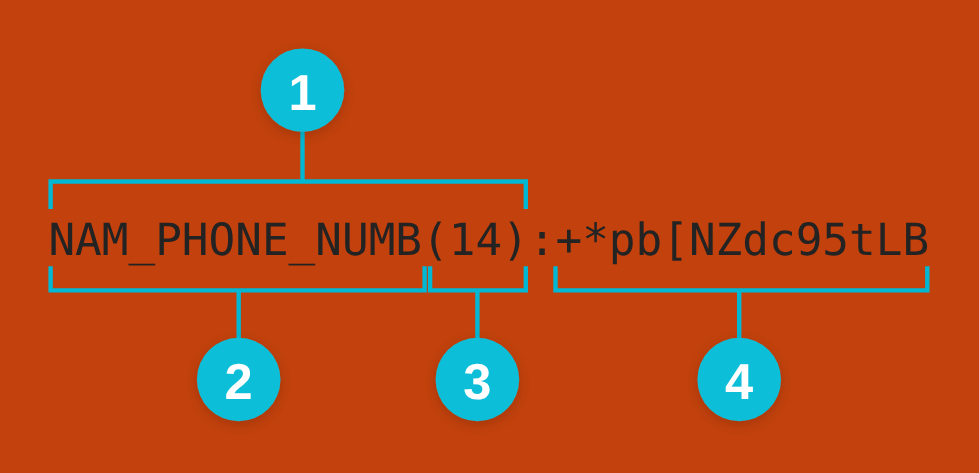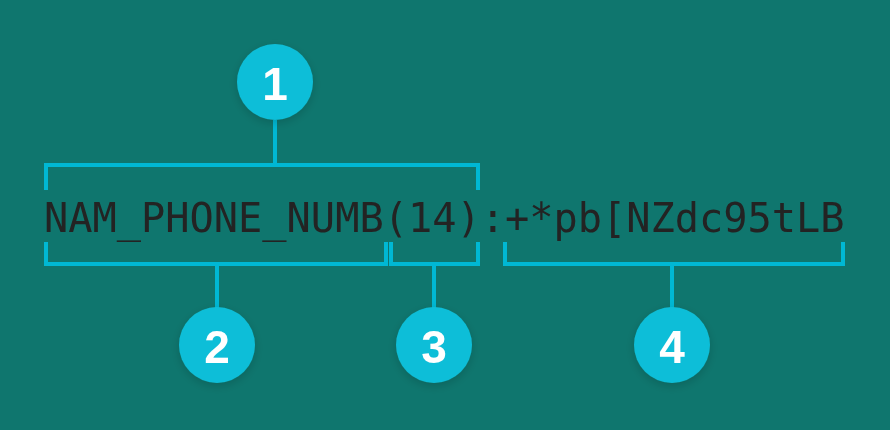--- a/index.html
+++ b/index.html
@@ -11,21 +11,21 @@
   body {
     width: 890px;
     height: 430px;
     overflow: hidden;
     font-family: "Liberation Sans", sans-serif;
   }
   #diagram-root {
     position: relative;
     width: 890px;
     height: 430px;
-    background: #0f766e;
+    background: #c2410c;
   }
   svg#annotation-svg {
     position: absolute;
     top: 0;
     left: 0;
     width: 890px;
     height: 430px;
     display: block;
   }
   .code-text {

